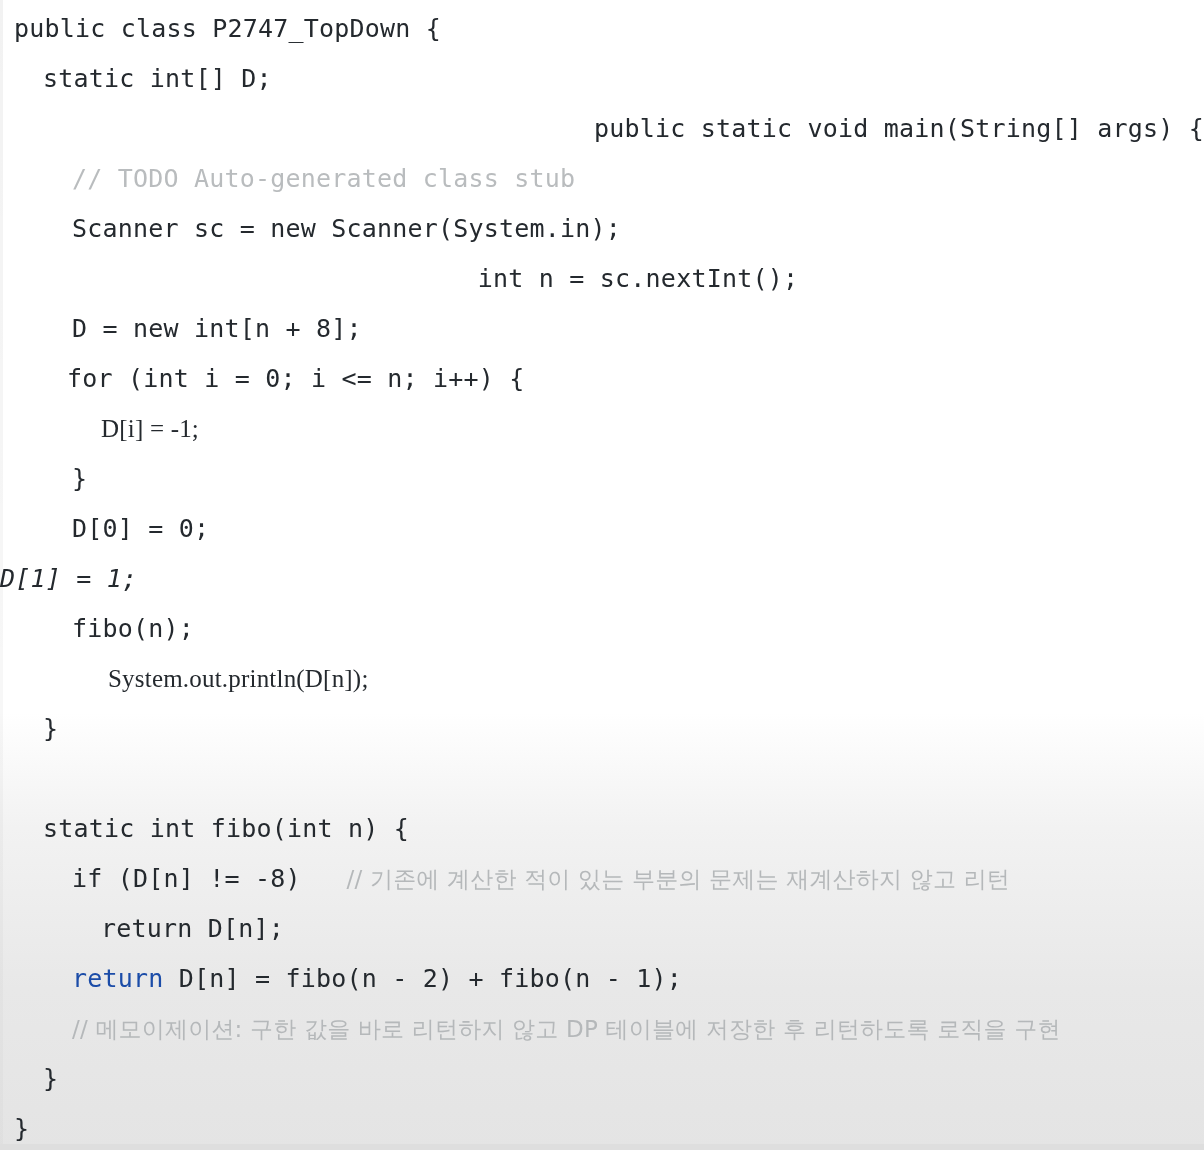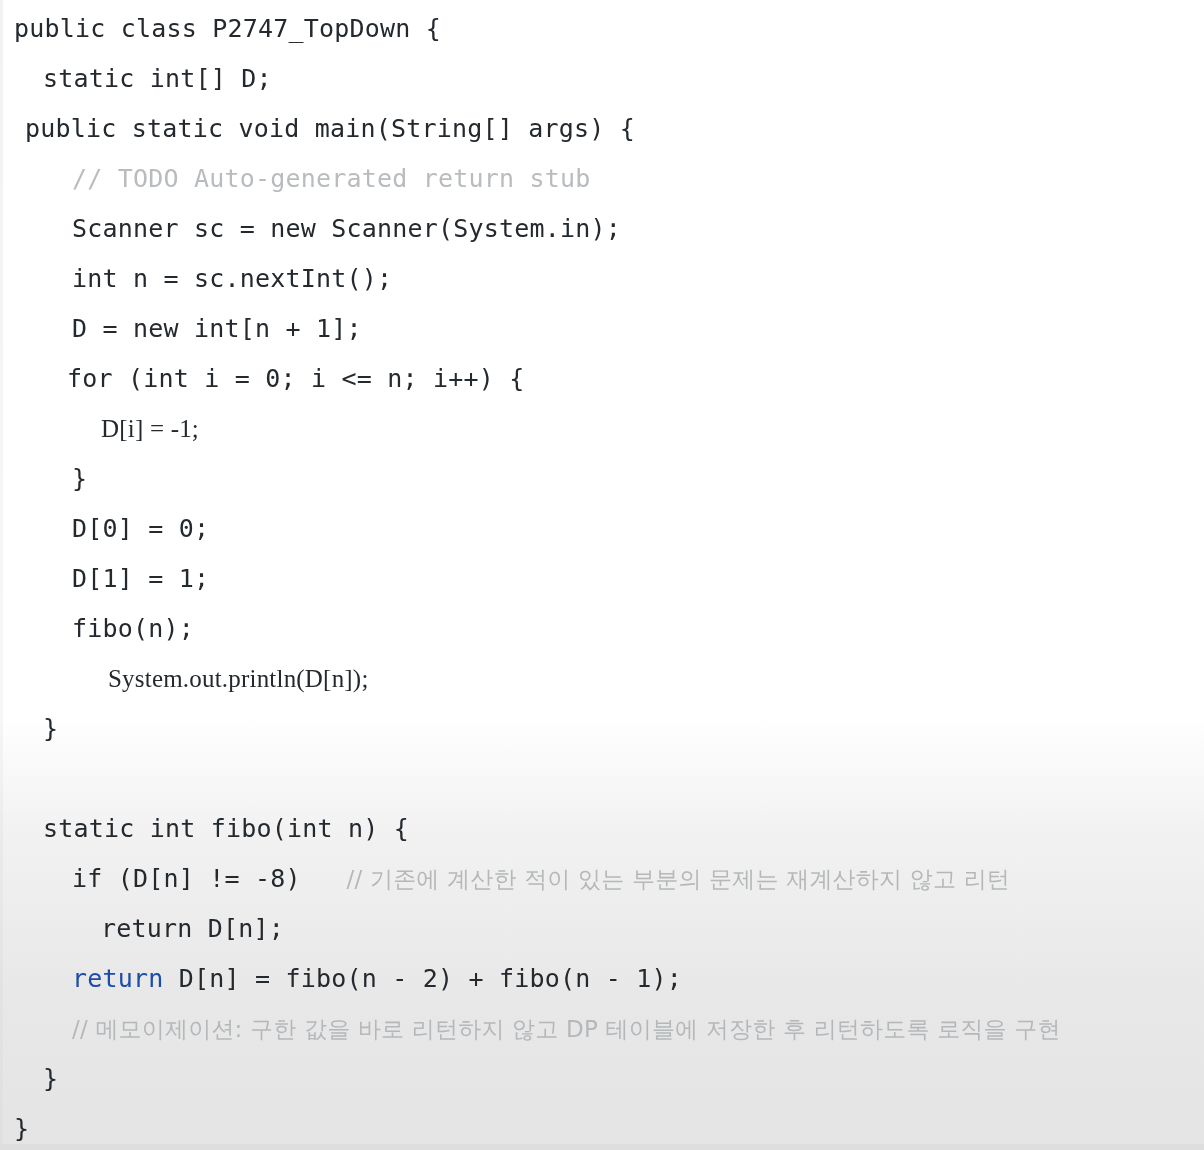--- a/index.html
+++ b/index.html
@@ -59,30 +59,30 @@
   }
 </style>
 </head>
 <body>
 
 <div id="page">
   <div class="edge-left"></div>
   <div class="code" id="code-block">
       <div class="line" style="padding-left: 14px;"><span class="tok-plain">public class P2747_TopDown {</span></div>
       <div class="line" style="padding-left: 43px;"><span class="tok-plain">static int[] D;</span></div>
-      <div class="line" style="padding-left: 25px;"><span class="tok-plain">public static void main(String[] args) {</span></div>
-      <div class="line" style="padding-left: 72px;"><span class="tok-comment">// TODO Auto-generated return stub</span></div>
+      <div class="line" style="padding-left: 62px; text-align: right;"><span class="tok-plain">public static void main(String[] args) {</span></div>
+      <div class="line" style="padding-left: 72px;"><span class="tok-comment">// TODO Auto-generated class stub</span></div>
       <div class="line" style="padding-left: 72px;"><span class="tok-plain">Scanner sc = new Scanner(System.in);</span></div>
-      <div class="line" style="padding-left: 72px;"><span class="tok-plain">int n = sc.nextInt();</span></div>
-      <div class="line" style="padding-left: 72px;"><span class="tok-plain">D = new int[n + 1];</span></div>
+      <div class="line" style="padding-left: 72px; text-align: center;"><span class="tok-plain">int n = sc.nextInt();</span></div>
+      <div class="line" style="padding-left: 72px;"><span class="tok-plain">D = new int[n + 8];</span></div>
       <div class="line" style="padding-left: 67px;"><span class="tok-plain">for (int i = 0; i &lt;= n; i++) {</span></div>
       <div class="line" style="padding-left: 101px; font-family: Liberation Serif, serif;"><span class="tok-plain">D[i] = -1;</span></div>
       <div class="line" style="padding-left: 72px;"><span class="tok-plain">}</span></div>
       <div class="line" style="padding-left: 72px;"><span class="tok-plain">D[0] = 0;</span></div>
-      <div class="line" style="padding-left: 72px;"><span class="tok-plain">D[1] = 1;</span></div>
+      <div class="line" style=" font-style: italic;"><span class="tok-plain">D[1] = 1;</span></div>
       <div class="line" style="padding-left: 72px;"><span class="tok-plain">fibo(n);</span></div>
       <div class="line" style="padding-left: 108px; font-family: Liberation Serif, serif;"><span class="tok-plain">System.out.println(D[n]);</span></div>
       <div class="line" style="padding-left: 43px;"><span class="tok-plain">}</span></div>
       <div class="line blank" style="padding-left: 14px;">&nbsp;</div>
       <div class="line" style="padding-left: 43px;"><span class="tok-plain">static int fibo(int n) {</span></div>
       <div class="line" style="padding-left: 72px;"><span class="tok-plain">if (D[n] != -8)   </span><span class="tok-comment-kr">// 기존에 계산한 적이 있는 부분의 문제는 재계산하지 않고 리턴</span></div>
       <div class="line" style="padding-left: 101px;"><span class="tok-plain">return D[n];</span></div>
       <div class="line" style="padding-left: 72px;"><span class="tok-kw">return</span><span class="tok-plain"> D[n] = fibo(n - 2) + fibo(n - 1);</span></div>
       <div class="line" style="padding-left: 72px;"><span class="tok-comment-kr">// 메모이제이션: 구한 값을 바로 리턴하지 않고 DP 테이블에 저장한 후 리턴하도록 로직을 구현</span></div>
       <div class="line" style="padding-left: 43px;"><span class="tok-plain">}</span></div>

